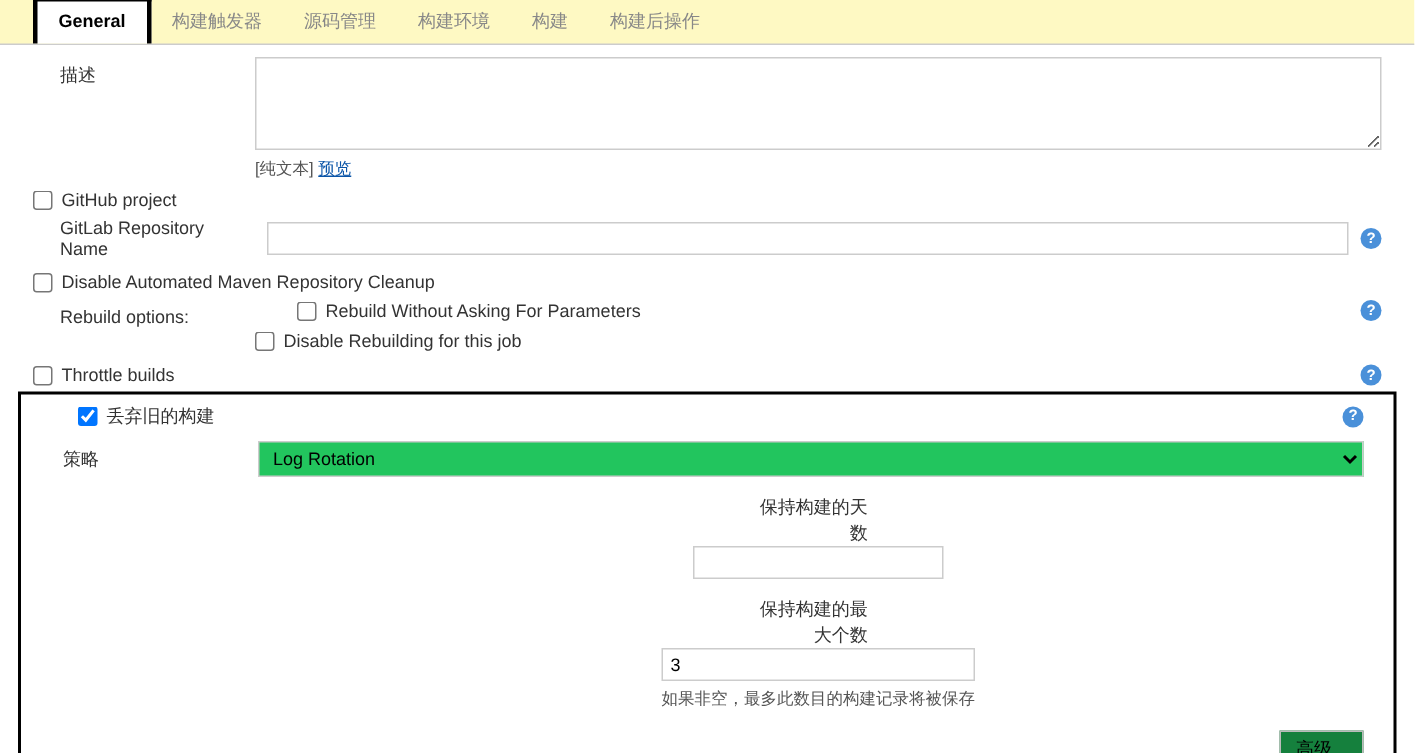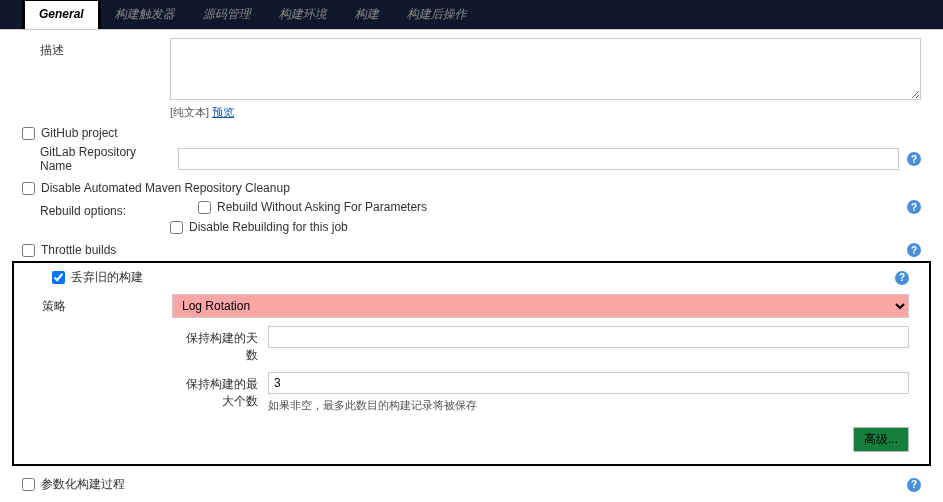--- a/index.html
+++ b/index.html
@@ -6,23 +6,22 @@
     body {
       font-family: Arial, "Microsoft YaHei", sans-serif;
       font-size: 12px;
       background: #fff;
       color: #333;
       width: 943px;
     }
     .tabs {
       display: flex;
       border-bottom: 1px solid #ccc;
-      background: #0f172a;
+      background: #fef9c3;
       padding-left: 22px;
-      font-style: italic;
     }
     .tab {
       padding: 6px 14px;
       color: #888;
       cursor: pointer;
       font-size: 12px;
     }
     .tab.active {
       color: #000;
       font-weight: bold;
@@ -107,26 +106,27 @@
       padding: 6px 20px 6px 10px;
       margin: 4px -10px 10px -10px;
       position: relative;
     }
     select.strategy {
       width: 100%;
       border: 1px solid #ccc;
       padding: 3px 5px;
       font-size: 12px;
       height: 24px;
-      background: #fca5a5;
+      background: #22c55e;
     }
     .nested-row {
       display: flex;
-      align-items: flex-start;
+      align-items: center;
       margin: 8px 0 2px 0;
+      flex-direction: column;
     }
     .nested-label {
       width: 86px;
       flex-shrink: 0;
       text-align: right;
       padding-right: 10px;
       padding-top: 4px;
       font-size: 12px;
     }
     .nested-body { flex: 1; }

